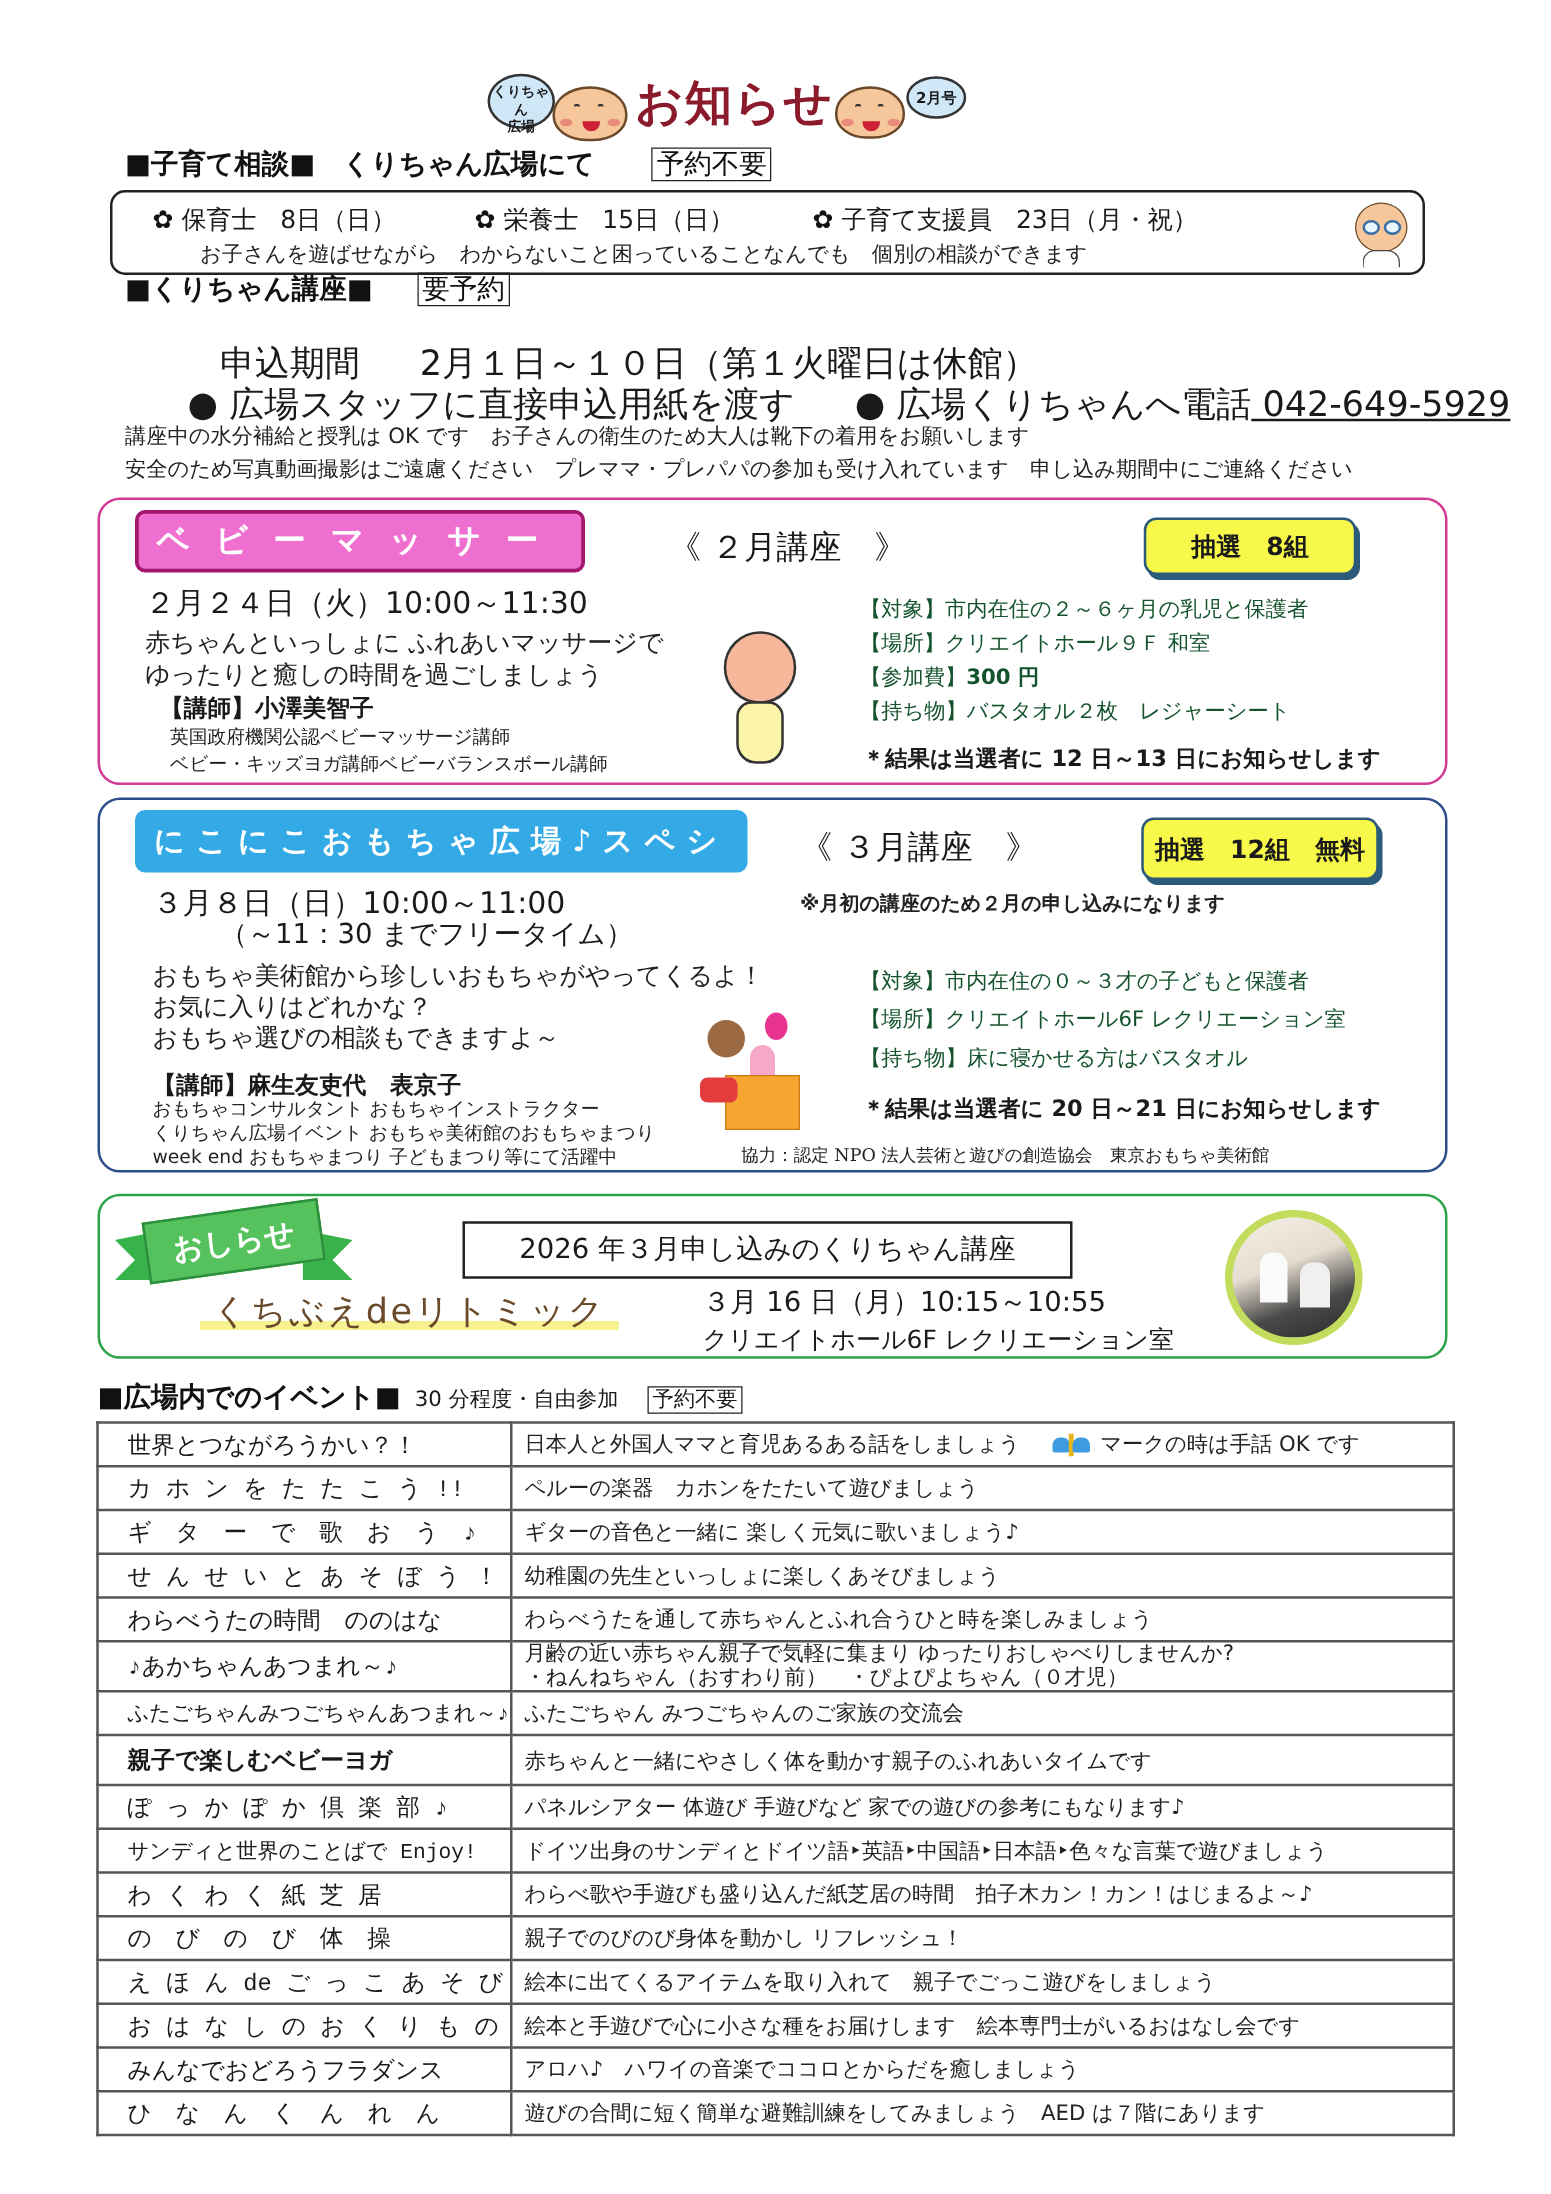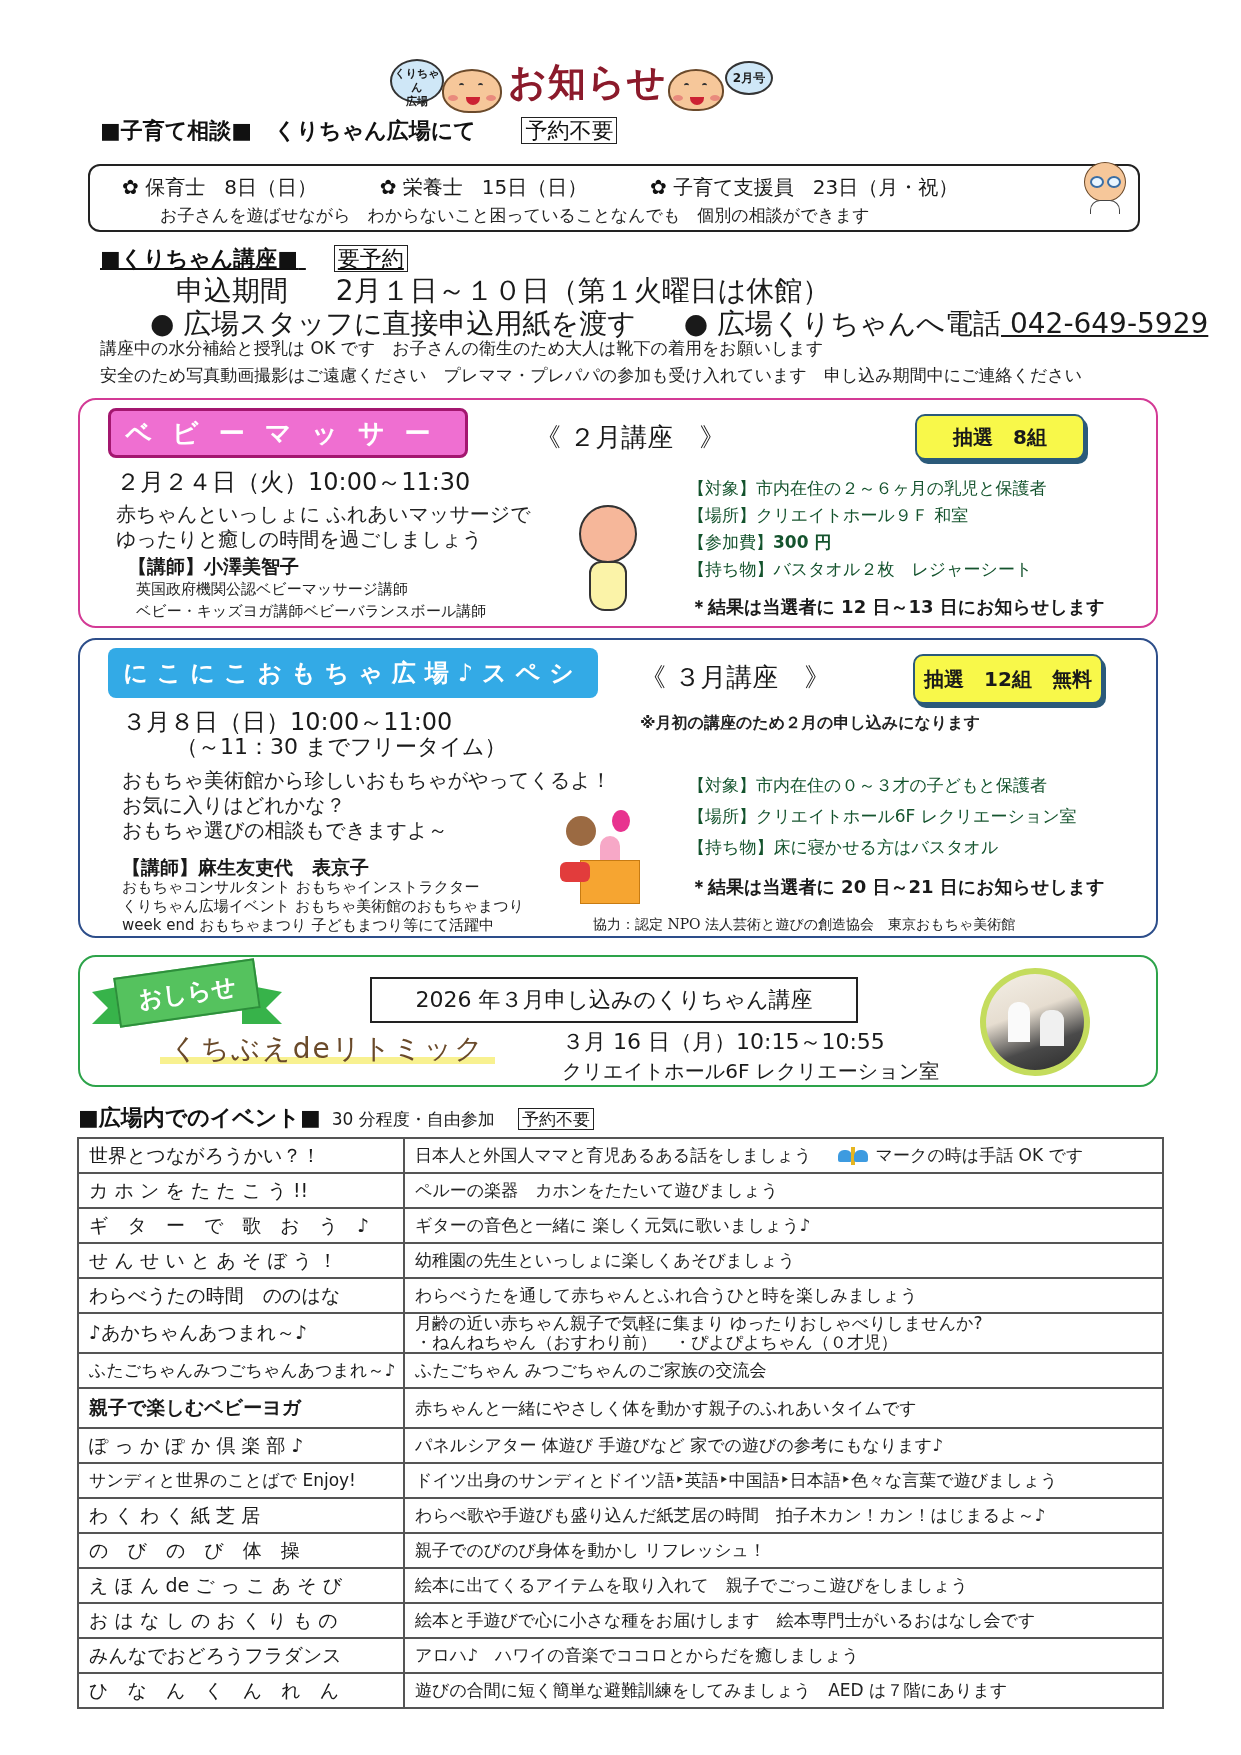--- a/index.html
+++ b/index.html
@@ -19,21 +19,21 @@
   .face .mouth { position:absolute; width:14px; height:8px; background:#c23; border-radius:0 0 10px 10px; }
   .face-left { left: 52px; top: 14px; width: 60px; height: 44px; }
   .face-right { left: 278px; top: 14px; width: 56px; height: 42px; }
   .title-text { position:absolute; left: 118px; top: 2px; font-size: 38px; font-weight: bold; color: #8b1a2b; letter-spacing: 1px; }
 
   .sec-heading { font-size: 22px; font-weight: bold; color: #111; white-space: nowrap; }
   .boxed { border: 1.5px solid #222; padding: 0 3px; font-weight: normal; }
   .boxed-sm { border: 1px solid #222; padding: 0 3px; font-size: 17px; }
 
   
-  .consult-box { left: 88px; top: 152px; width: 1052px; height: 68px; border: 2px solid #222; border-radius: 12px; margin-top: 12px; }
+  .consult-box { left: 88px; top: 152px; width: 1052px; height: 68px; border: 2px solid #222; border-radius: 12px; }
   .consult-row1 { position:absolute; left: 32px; top: 8px; font-size: 20px; white-space: nowrap; }
   .consult-row1 span { margin-right: 0; }
   .consult-row2 { position:absolute; left: 70px; top: 38px; font-size: 17px; white-space: nowrap; color:#222; }
   .flower { color:#111; font-size: 20px; }
   .glasses-face { left: 1080px; top: 160px; width: 50px; height: 54px; }
   .glasses-face .head { position:absolute; left: 4px; top: 2px; width: 42px; height: 40px; background:#f6c79a; border:1.5px solid #6b4a2b; border-radius:50%; }
   .glasses-face .lens { position:absolute; top: 16px; width: 14px; height: 12px; border:2px solid #3a6ea5; border-radius:50%; background:#eaf6ff; }
   .glasses-face .coat { position:absolute; left: 10px; top: 40px; width: 30px; height: 14px; border:1.5px solid #444; border-bottom:none; border-radius: 10px 10px 0 0; background:#fff; }
 
   .lines { font-size: 17px; white-space: nowrap; color:#222; }
@@ -85,21 +85,21 @@
   .notice-date { left: 562px; top: 1027px; font-size: 22px; white-space: nowrap; }
   .notice-place { left: 562px; top: 1058px; font-size: 20px; white-space: nowrap; }
   .photo { left: 980px; top: 968px; width: 110px; height: 108px; border-radius: 50%; border: 6px solid #c4dc5d; background: linear-gradient(160deg, #f4efe6 0%, #e6ddd0 40%, #4a4a4a 70%, #2b2b2b 100%); overflow:hidden; }
   .photo .p1 { position:absolute; left: 22px; top: 28px; width: 22px; height: 40px; background:#fafafa; border-radius: 10px 10px 0 0; }
   .photo .p2 { position:absolute; left: 54px; top: 36px; width: 24px; height: 36px; background:#f0f0f0; border-radius: 10px 10px 0 0; }
 
   
   .events-heading { left: 78px; top: 1103px; }
   .ev-table { left: 77px; top: 1137px; width: 1087px; border-collapse: collapse; }
   .ev-table td { border: 2px solid #555; height: 35px; vertical-align: middle; }
-  .ev-table td.name { width: 326px; padding-left: 10px; font-size: 19px; white-space: nowrap; }
+  .ev-table td.name { width: 326px; padding-left: 23px; font-size: 19px; white-space: nowrap; font-family: Liberation Mono, monospace; }
   .ev-table td.desc-cell { padding-left: 10px; font-size: 17px; white-space: nowrap; color:#222; }
   .ev-table tr.tall td { height: 40px; }
   .ev-table td.desc-cell .two { line-height: 19px; }
   .sign-icon { display:inline-block; width: 30px; height: 18px; vertical-align: middle; margin: 0 8px 0 26px; position: relative; }
   .sign-icon .h1, .sign-icon .h2 { position:absolute; top: 3px; width: 14px; height: 12px; background:#3d9be0; border-radius: 6px 6px 2px 2px; }
   .sign-icon .h1 { left: 0; } .sign-icon .h2 { right: 0; }
   .sign-icon .bar { position:absolute; left: 13px; top: 0; width: 4px; height: 18px; background:#e6b520; }
 </style>
 </head>
 <body>
@@ -147,21 +147,21 @@
   </div>
   <div class="consult-row2">お子さんを遊ばせながら　わからないこと困っていることなんでも　個別の相談ができます</div>
 </div>
 <div class="abs glasses-face">
   <div class="head"></div>
   <div class="lens" style="left:10px"></div>
     <div class="lens" style="left:27px"></div>
   <div class="coat"></div>
 </div>
 
-<div class="abs sec-heading" style="left:100px;top:244px;text-decoration:underline;">
+<div class="abs sec-heading" style="left:100px;top:216px;">
   <span>■くりちゃん講座■</span>
   <span class="boxed" style="margin-left:28px">要予約</span>
 </div>
 <div class="abs big-line" style="left:176px;top:272px;">
   <span>申込期間</span>
   <span style="display:inline-block;width:30px"></span>
   <span>2月１日～１０日（第１火曜日は休館）</span>
 </div>
 <div class="abs big-line" style="left:150px;top:305px;">
   <span>●  広場スタッフに直接申込用紙を渡す</span>

